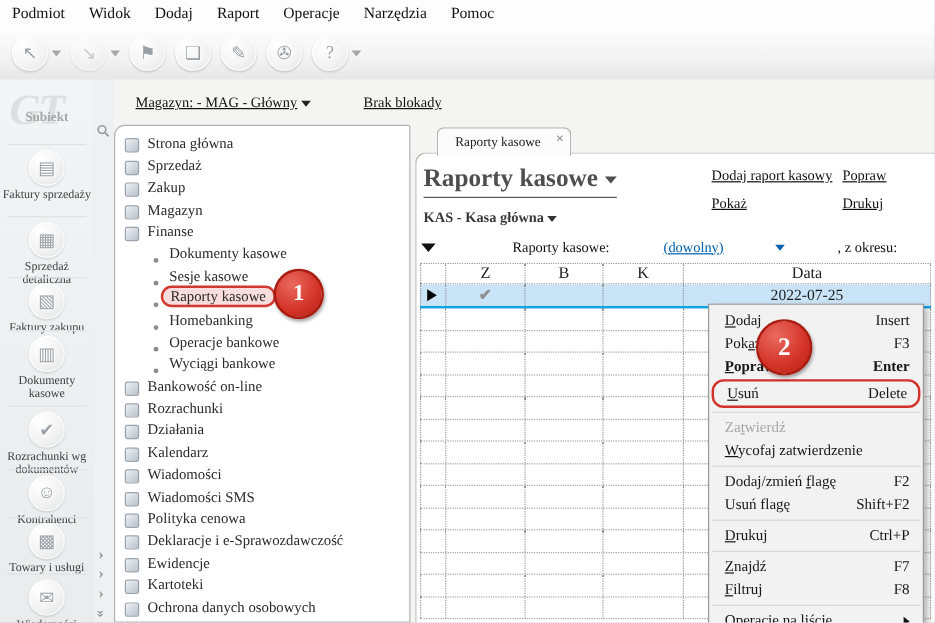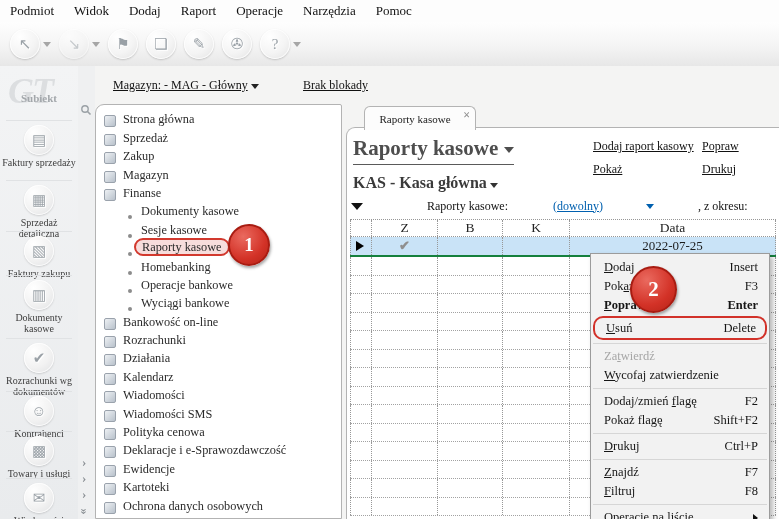--- a/index.html
+++ b/index.html
@@ -71,21 +71,21 @@
   .tab-label{position:absolute;left:0;top:6px;width:100px;text-align:center;font-size:11px;color:#222;}
   .tab-close{position:absolute;right:5px;top:1px;color:#909090;font-size:12px;font-weight:bold;cursor:pointer;}
   .tab-close::before{content:"×";}
   .mainpanel{position:absolute;left:251px;top:61px;width:433px;height:392px;background:#fff;
              border-top:1px solid #b3b3b3;border-left:1px solid #b3b3b3;border-radius:9px 0 0 0;
              box-sizing:border-box;overflow:hidden;}
   .page-title{position:absolute;left:6px;top:8px;font-size:21px;font-weight:bold;color:#4e4e4e;
               border-bottom:1px solid #5a5a5a;padding-bottom:3px;cursor:pointer;}
   .page-title .tri-t{display:inline-block;width:0;height:0;border-left:5px solid transparent;
      border-right:5px solid transparent;border-top:6px solid #4e4e4e;margin-left:6px;margin-bottom:2px;}
-  .register{position:absolute;left:6px;top:46px;font-size:16px;font-weight:bold;color:#3a3a3a;cursor:pointer;}
+  .register{position:absolute;left:6px;top:46px;font-size:12px;font-weight:bold;color:#3a3a3a;cursor:pointer;}
   .register .tri-b{display:inline-block;width:0;height:0;border-left:4px solid transparent;
      border-right:4px solid transparent;border-top:5px solid #333;margin-left:3px;}
   .actions{position:absolute;left:246px;top:11px;display:grid;
            grid-template-columns:109px auto;row-gap:8px;font-size:12px;}
   .actions span{color:#111;text-decoration:underline;cursor:pointer;white-space:nowrap;}
   
   .filterbar{position:absolute;left:4px;top:70px;width:429px;height:16px;font-size:12px;
              display:flex;align-items:center;white-space:nowrap;overflow:hidden;gap:40px;}
   .funnel{width:0;height:0;border-left:6px solid transparent;border-right:6px solid transparent;
           border-top:7px solid #111;margin-right:24px;cursor:pointer;}
@@ -95,21 +95,21 @@
           border-right:4px solid transparent;border-top:5px solid #0060af;margin:0 4px 0 3px;}
   
   .tbl{position:absolute;left:3px;top:91px;width:426px;bottom:0;font-size:13px;overflow:hidden;}
   .trw{display:flex;box-sizing:border-box;height:18.5px;}
   .tc{box-sizing:border-box;border-right:1px dotted #979797;display:flex;
       align-items:center;justify-content:center;overflow:hidden;}
   .c0{width:22px;border-left:1px dotted #979797;justify-content:flex-start;}
   .c1{width:66px;}.c2{width:65px;}.c3{width:67px;}.c4{flex:1;}
   .thead{height:18px;border-top:1px dotted #979797;border-bottom:1px dotted #979797;
          color:#222;font-size:13.5px;cursor:pointer;}
-  .selrow{background:#c9e3f7;border-bottom:2px solid #15803d;height:20px;cursor:pointer;}
+  .selrow{background:#c9e3f7;border-bottom:2px solid #0ea5e9;height:20px;cursor:pointer;}
   .emptyrow{border-bottom:1px dotted #a2a2a2;}
   .rowmarker{width:0;height:0;border-top:5px solid transparent;border-bottom:5px solid transparent;
              border-left:8px solid #000;margin-left:5px;}
   .check{color:#8f8f8f;font-weight:bold;font-size:13px;}
   .check::before{content:"✔";}
   
   .ctxmenu{position:absolute;left:590px;top:253px;width:180px;background:#f2f2f2;
            border:1px solid #9b9b9b;box-shadow:3px 3px 5px rgba(0,0,0,.28);
            box-sizing:border-box;z-index:50;padding:4px 0;font-size:12.5px;color:#161616;}
   .mi{display:flex;align-items:center;height:19px;padding:0 11px 0 13px;cursor:pointer;}
@@ -510,21 +510,21 @@
       </div>
       <div class="mi">
         <span class="lbl"><span></span><span class="ak">W</span><span>ycofaj zatwierdzenie</span></span>
       </div>
       <div class="msep"></div>
       <div class="mi">
         <span class="lbl"><span>Dodaj/zmień </span><span class="ak">f</span><span>lagę</span></span>
         <span class="sc">F2</span>
       </div>
       <div class="mi">
-        <span class="lbl"><span>Pokaż fla</span><span class="ak">g</span><span>ę</span></span>
+        <span class="lbl"><span>Usuń fla</span><span class="ak">g</span><span>ę</span></span>
         <span class="sc">Shift+F2</span>
       </div>
       <div class="msep"></div>
       <div class="mi">
         <span class="lbl"><span></span><span class="ak">D</span><span>rukuj</span></span>
         <span class="sc">Ctrl+P</span>
       </div>
       <div class="msep"></div>
       <div class="mi">
         <span class="lbl"><span></span><span class="ak">Z</span><span>najdź</span></span>

